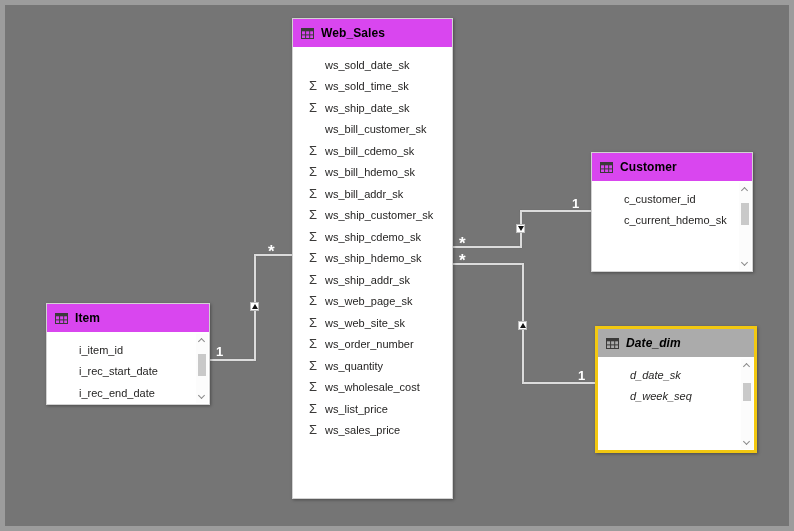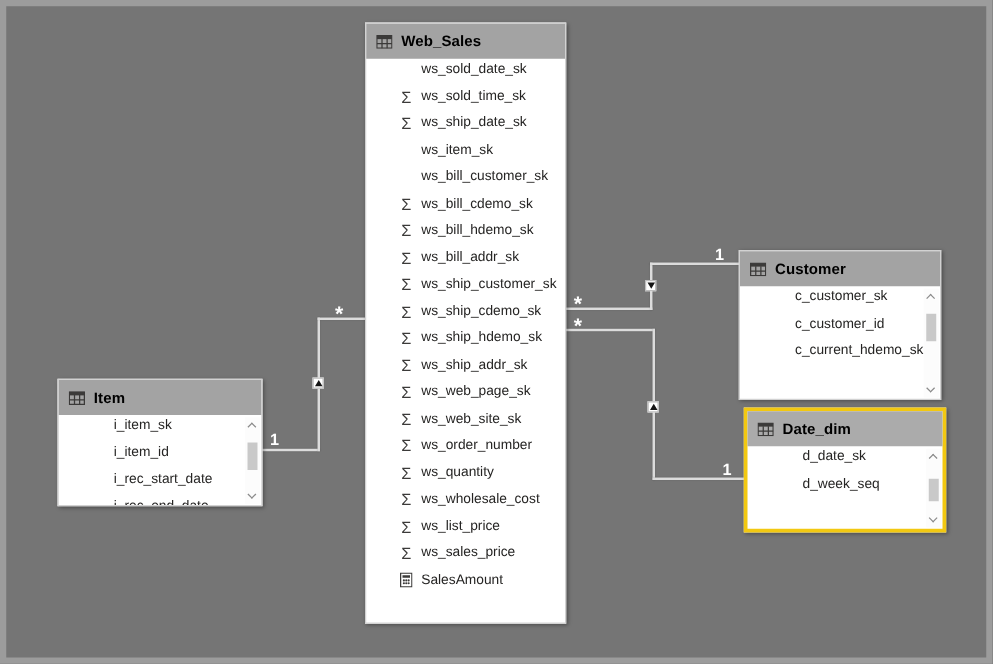--- a/index.html
+++ b/index.html
@@ -2,26 +2,26 @@
 <html><head>
 <meta charset="utf-8">
 <style>
   *{box-sizing:border-box;margin:0;padding:0}
   html,body{width:794px;height:531px}
   body{position:relative;overflow:hidden;font-family:"Liberation Sans",sans-serif;background:#757575}
   #frame{position:absolute;inset:0;border:5px solid #9c9c9c;z-index:40;pointer-events:none}
   #canvas{position:absolute;inset:0}
   .card{position:absolute;background:#fff;border:1px solid #d2d2d2;box-shadow:1px 1px 3px rgba(0,0,0,.35);z-index:10}
   .card.selected{border:3px solid #F2C811}
-  .thead{height:28px;display:flex;align-items:center;padding:0 8px;background:#a3a3a3}
+  .thead{height:28px;display:flex;align-items:center;padding:0 8px;background:#d946ef}
   .card.selected .thead{background:#ababab}
   .ticon{display:flex;align-items:center}
   .tname{font-size:12px;font-weight:bold;color:#000;margin-left:7px;letter-spacing:.1px}
   .tbody{position:absolute;left:0;right:0;top:28px;bottom:0;overflow:hidden;padding-top:2px}
-  .frow{height:21.5px;display:flex;align-items:flex-start;padding-left:20px}
+  .frow{height:21.5px;display:flex;align-items:flex-end;padding-left:8px}
   .ficon{width:24px;display:flex;justify-content:center;align-items:center;color:#3b3a39;flex:0 0 24px}
   .sigma{font-size:13px;line-height:1}
   .flabel{font-size:11px;color:#252423;white-space:nowrap}
   .sbar{position:absolute;top:30px;right:1px;bottom:1px;width:12px;background:#fcfcfc;z-index:5}
   .chev{position:absolute;left:3px;width:5px;height:5px;border-right:1px solid #8a8a8a;border-bottom:1px solid #8a8a8a}
   .chev.up{top:5px;transform:rotate(-135deg)}
   .chev.down{bottom:5px;transform:rotate(45deg)}
   .thumb{position:absolute;left:2px;width:8px;background:#c9c9c9}
   .rline{position:absolute;background:#dcdcdc;z-index:5;box-shadow:0 0 1px rgba(0,0,0,.25)}
   .rarrow{position:absolute;width:9px;height:9px;background:#fff;z-index:6;border:1px solid #bdbdbd}
@@ -45,24 +45,20 @@
             <line x1="4.6" y1="3" x2="4.6" y2="10.5" stroke="#3b3a39"></line>
             <line x1="8.7" y1="3" x2="8.7" y2="10.5" stroke="#3b3a39"></line>
             <line x1="0.5" y1="6.9" x2="12.5" y2="6.9" stroke="#3b3a39"></line>
           </svg>
         </span>
         <span class="tname">Item</span>
       </div>
       <div class="tbody">
         <div class="frow">
           <span class="ficon"></span>
-          <span class="flabel">i_item_sk</span>
-        </div>
-        <div class="frow">
-          <span class="ficon"></span>
           <span class="flabel">i_item_id</span>
         </div>
         <div class="frow">
           <span class="ficon"></span>
           <span class="flabel">i_rec_start_date</span>
         </div>
         <div class="frow">
           <span class="ficon"></span>
           <span class="flabel">i_rec_end_date</span>
         </div>
@@ -97,24 +93,20 @@
         <div class="frow">
           <span class="ficon sigma">Σ</span>
           <span class="flabel">ws_sold_time_sk</span>
         </div>
         <div class="frow">
           <span class="ficon sigma">Σ</span>
           <span class="flabel">ws_ship_date_sk</span>
         </div>
         <div class="frow">
           <span class="ficon"></span>
-          <span class="flabel">ws_item_sk</span>
-        </div>
-        <div class="frow">
-          <span class="ficon"></span>
           <span class="flabel">ws_bill_customer_sk</span>
         </div>
         <div class="frow">
           <span class="ficon sigma">Σ</span>
           <span class="flabel">ws_bill_cdemo_sk</span>
         </div>
         <div class="frow">
           <span class="ficon sigma">Σ</span>
           <span class="flabel">ws_bill_hdemo_sk</span>
         </div>
@@ -159,74 +151,55 @@
           <span class="flabel">ws_wholesale_cost</span>
         </div>
         <div class="frow">
           <span class="ficon sigma">Σ</span>
           <span class="flabel">ws_list_price</span>
         </div>
         <div class="frow">
           <span class="ficon sigma">Σ</span>
           <span class="flabel">ws_sales_price</span>
         </div>
-        <div class="frow">
-          <span class="ficon">
-            <svg width="10" height="12" viewBox="0 0 10 12">
-              <rect x="0.5" y="0.5" width="9" height="11" fill="none" stroke="#3b3a39"></rect>
-              <rect x="2" y="2.2" width="6" height="2" fill="#3b3a39"></rect>
-              <circle cx="3.1" cy="6.3" r="0.85" fill="#3b3a39"></circle>
-              <circle cx="5" cy="6.3" r="0.85" fill="#3b3a39"></circle>
-              <circle cx="6.9" cy="6.3" r="0.85" fill="#3b3a39"></circle>
-              <circle cx="3.1" cy="8.6" r="0.85" fill="#3b3a39"></circle>
-              <circle cx="5" cy="8.6" r="0.85" fill="#3b3a39"></circle>
-              <circle cx="6.9" cy="8.6" r="0.85" fill="#3b3a39"></circle>
-            </svg>
-          </span>
-          <span class="flabel">SalesAmount</span>
-        </div>
-      </div>
-    </div>
-    <div class="card" style="left: 591px; top: 152px; width: 162px; height: 120px; margin-top: 48px;">
+      </div>
+    </div>
+    <div class="card" style="left: 591px; top: 152px; width: 162px; height: 120px;">
       <div class="thead">
         <span class="ticon">
           <svg width="13" height="11" viewBox="0 0 13 11">
             <rect x="0.5" y="0.5" width="12" height="10" fill="none" stroke="#3b3a39"></rect>
             <rect x="0.5" y="0.5" width="12" height="2.8" fill="#3b3a39"></rect>
             <line x1="4.6" y1="3" x2="4.6" y2="10.5" stroke="#3b3a39"></line>
             <line x1="8.7" y1="3" x2="8.7" y2="10.5" stroke="#3b3a39"></line>
             <line x1="0.5" y1="6.9" x2="12.5" y2="6.9" stroke="#3b3a39"></line>
           </svg>
         </span>
         <span class="tname">Customer</span>
       </div>
       <div class="tbody">
-        <div class="frow">
-          <span class="ficon"></span>
-          <span class="flabel">c_customer_sk</span>
-        </div>
         <div class="frow">
           <span class="ficon"></span>
           <span class="flabel">c_customer_id</span>
         </div>
         <div class="frow">
           <span class="ficon"></span>
           <span class="flabel">c_current_hdemo_sk</span>
         </div>
         <div class="frow">
           <span class="ficon"></span>
         </div>
       </div>
       <div class="sbar">
         <span class="chev up"></span>
         <div class="thumb" style="top:20px;height:22px"></div>
         <span class="chev down"></span>
       </div>
     </div>
-    <div class="card selected" style="left: 595px; top: 326px; width: 162px; height: 100px;">
+    <div class="card selected" style="left: 595px; top: 326px; width: 162px; height: 127px; font-style: italic;">
       <div class="thead">
         <span class="ticon">
           <svg width="13" height="11" viewBox="0 0 13 11">
             <rect x="0.5" y="0.5" width="12" height="10" fill="none" stroke="#3b3a39"></rect>
             <rect x="0.5" y="0.5" width="12" height="2.8" fill="#3b3a39"></rect>
             <line x1="4.6" y1="3" x2="4.6" y2="10.5" stroke="#3b3a39"></line>
             <line x1="8.7" y1="3" x2="8.7" y2="10.5" stroke="#3b3a39"></line>
             <line x1="0.5" y1="6.9" x2="12.5" y2="6.9" stroke="#3b3a39"></line>
           </svg>
         </span>

